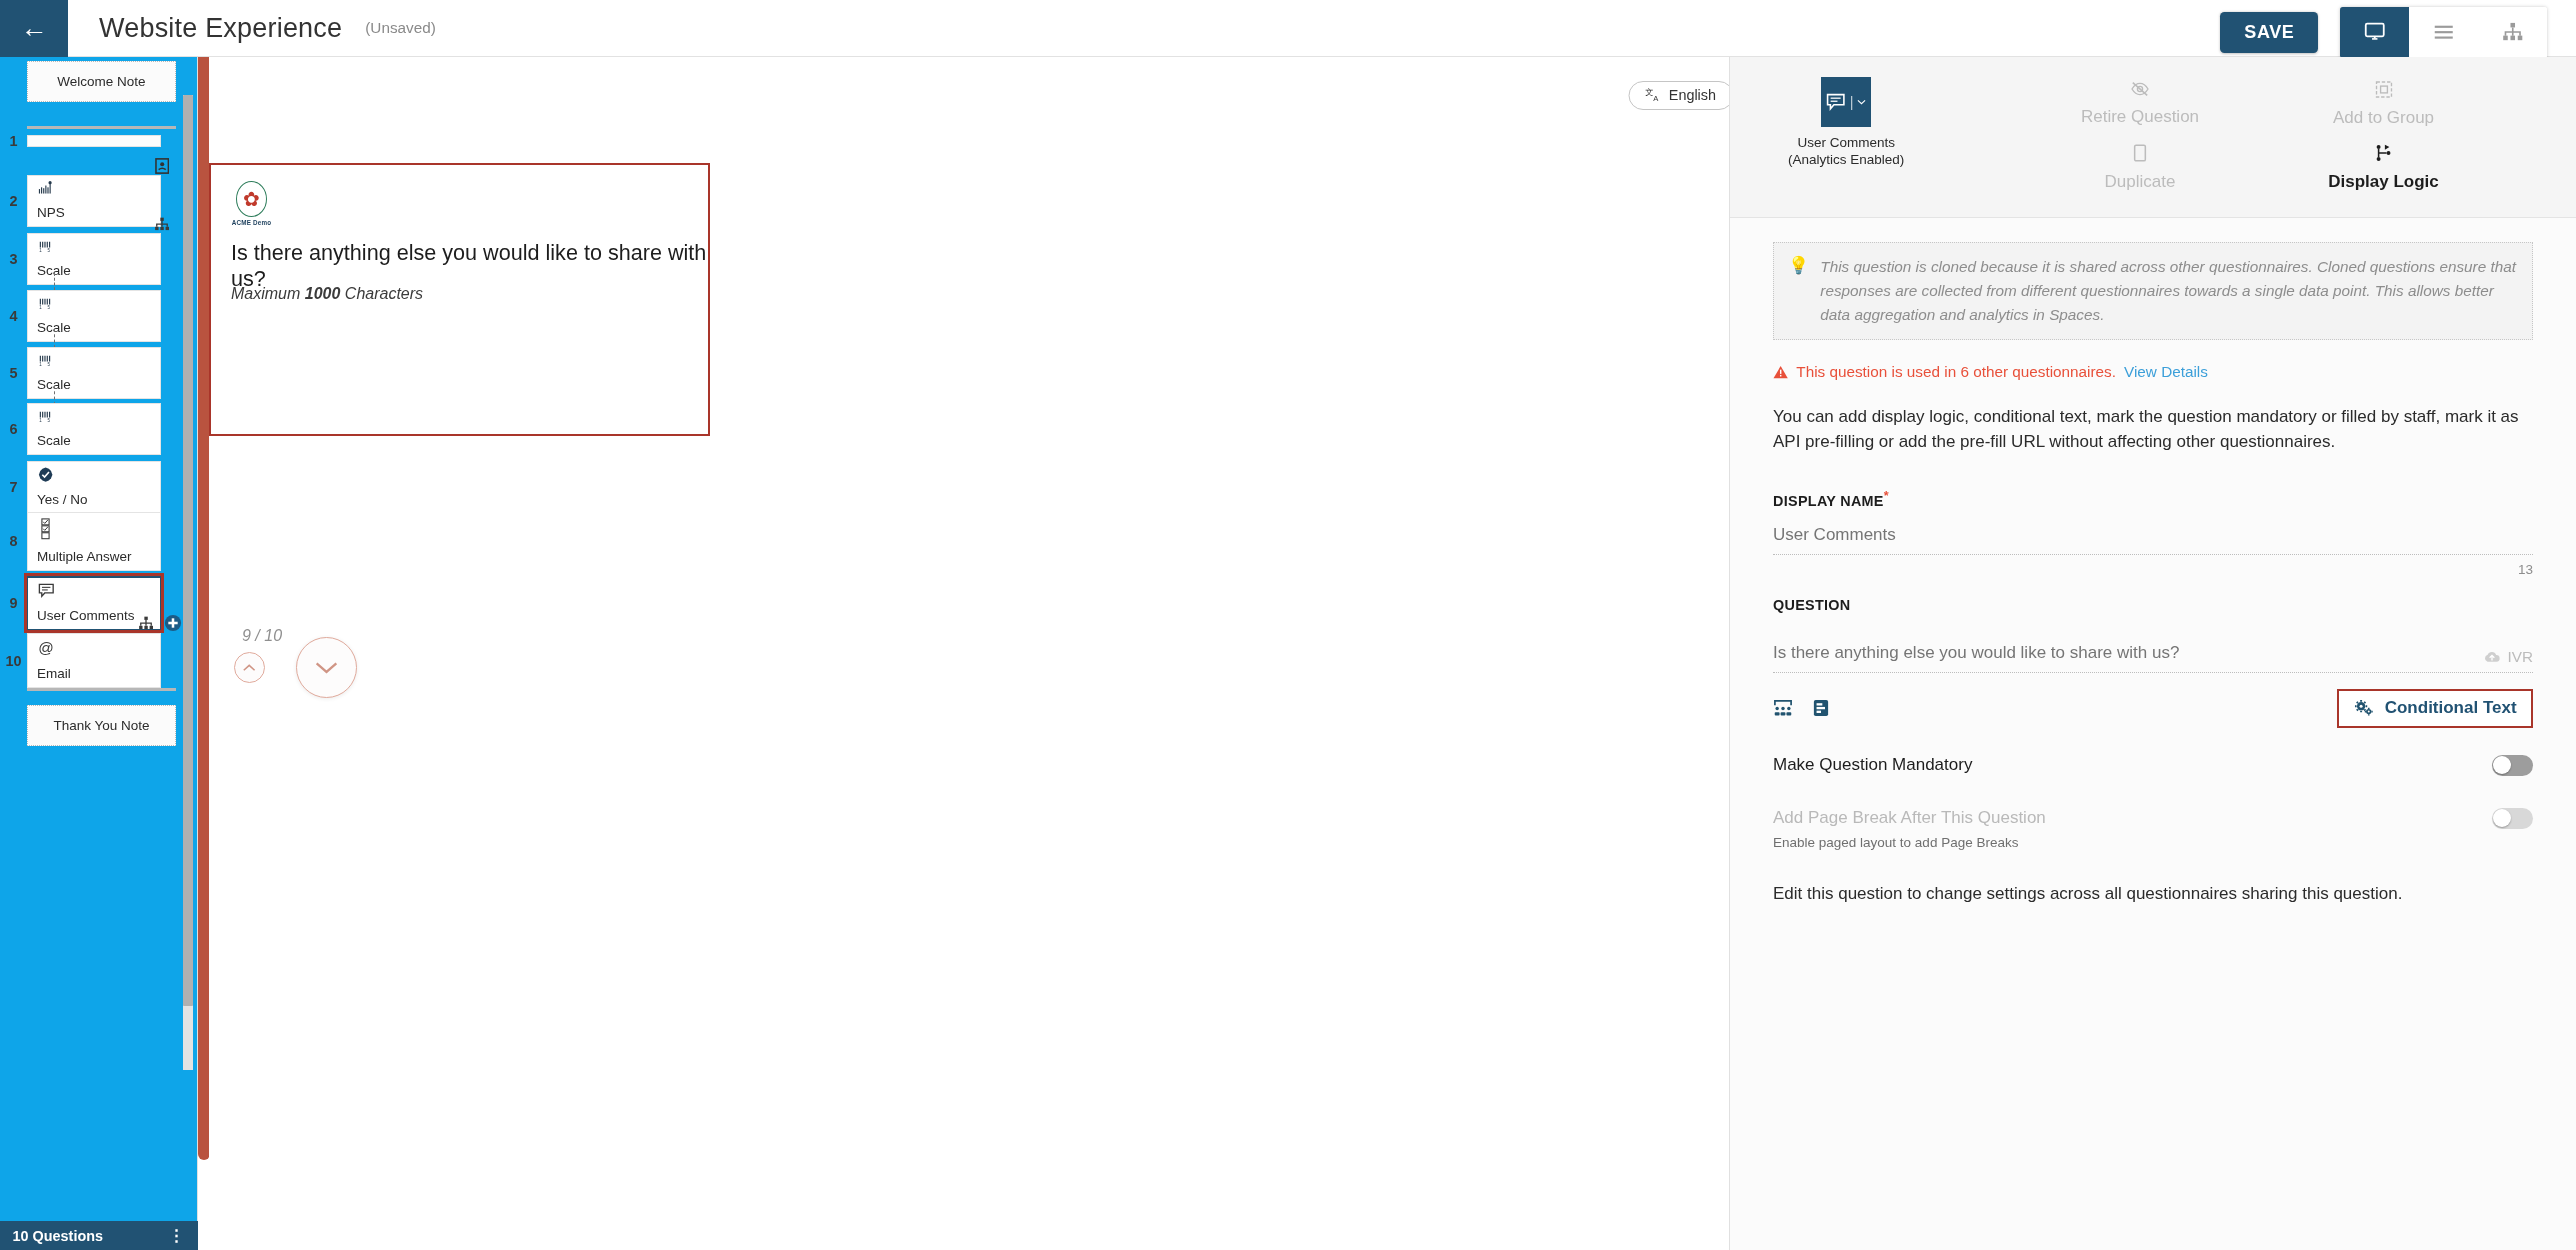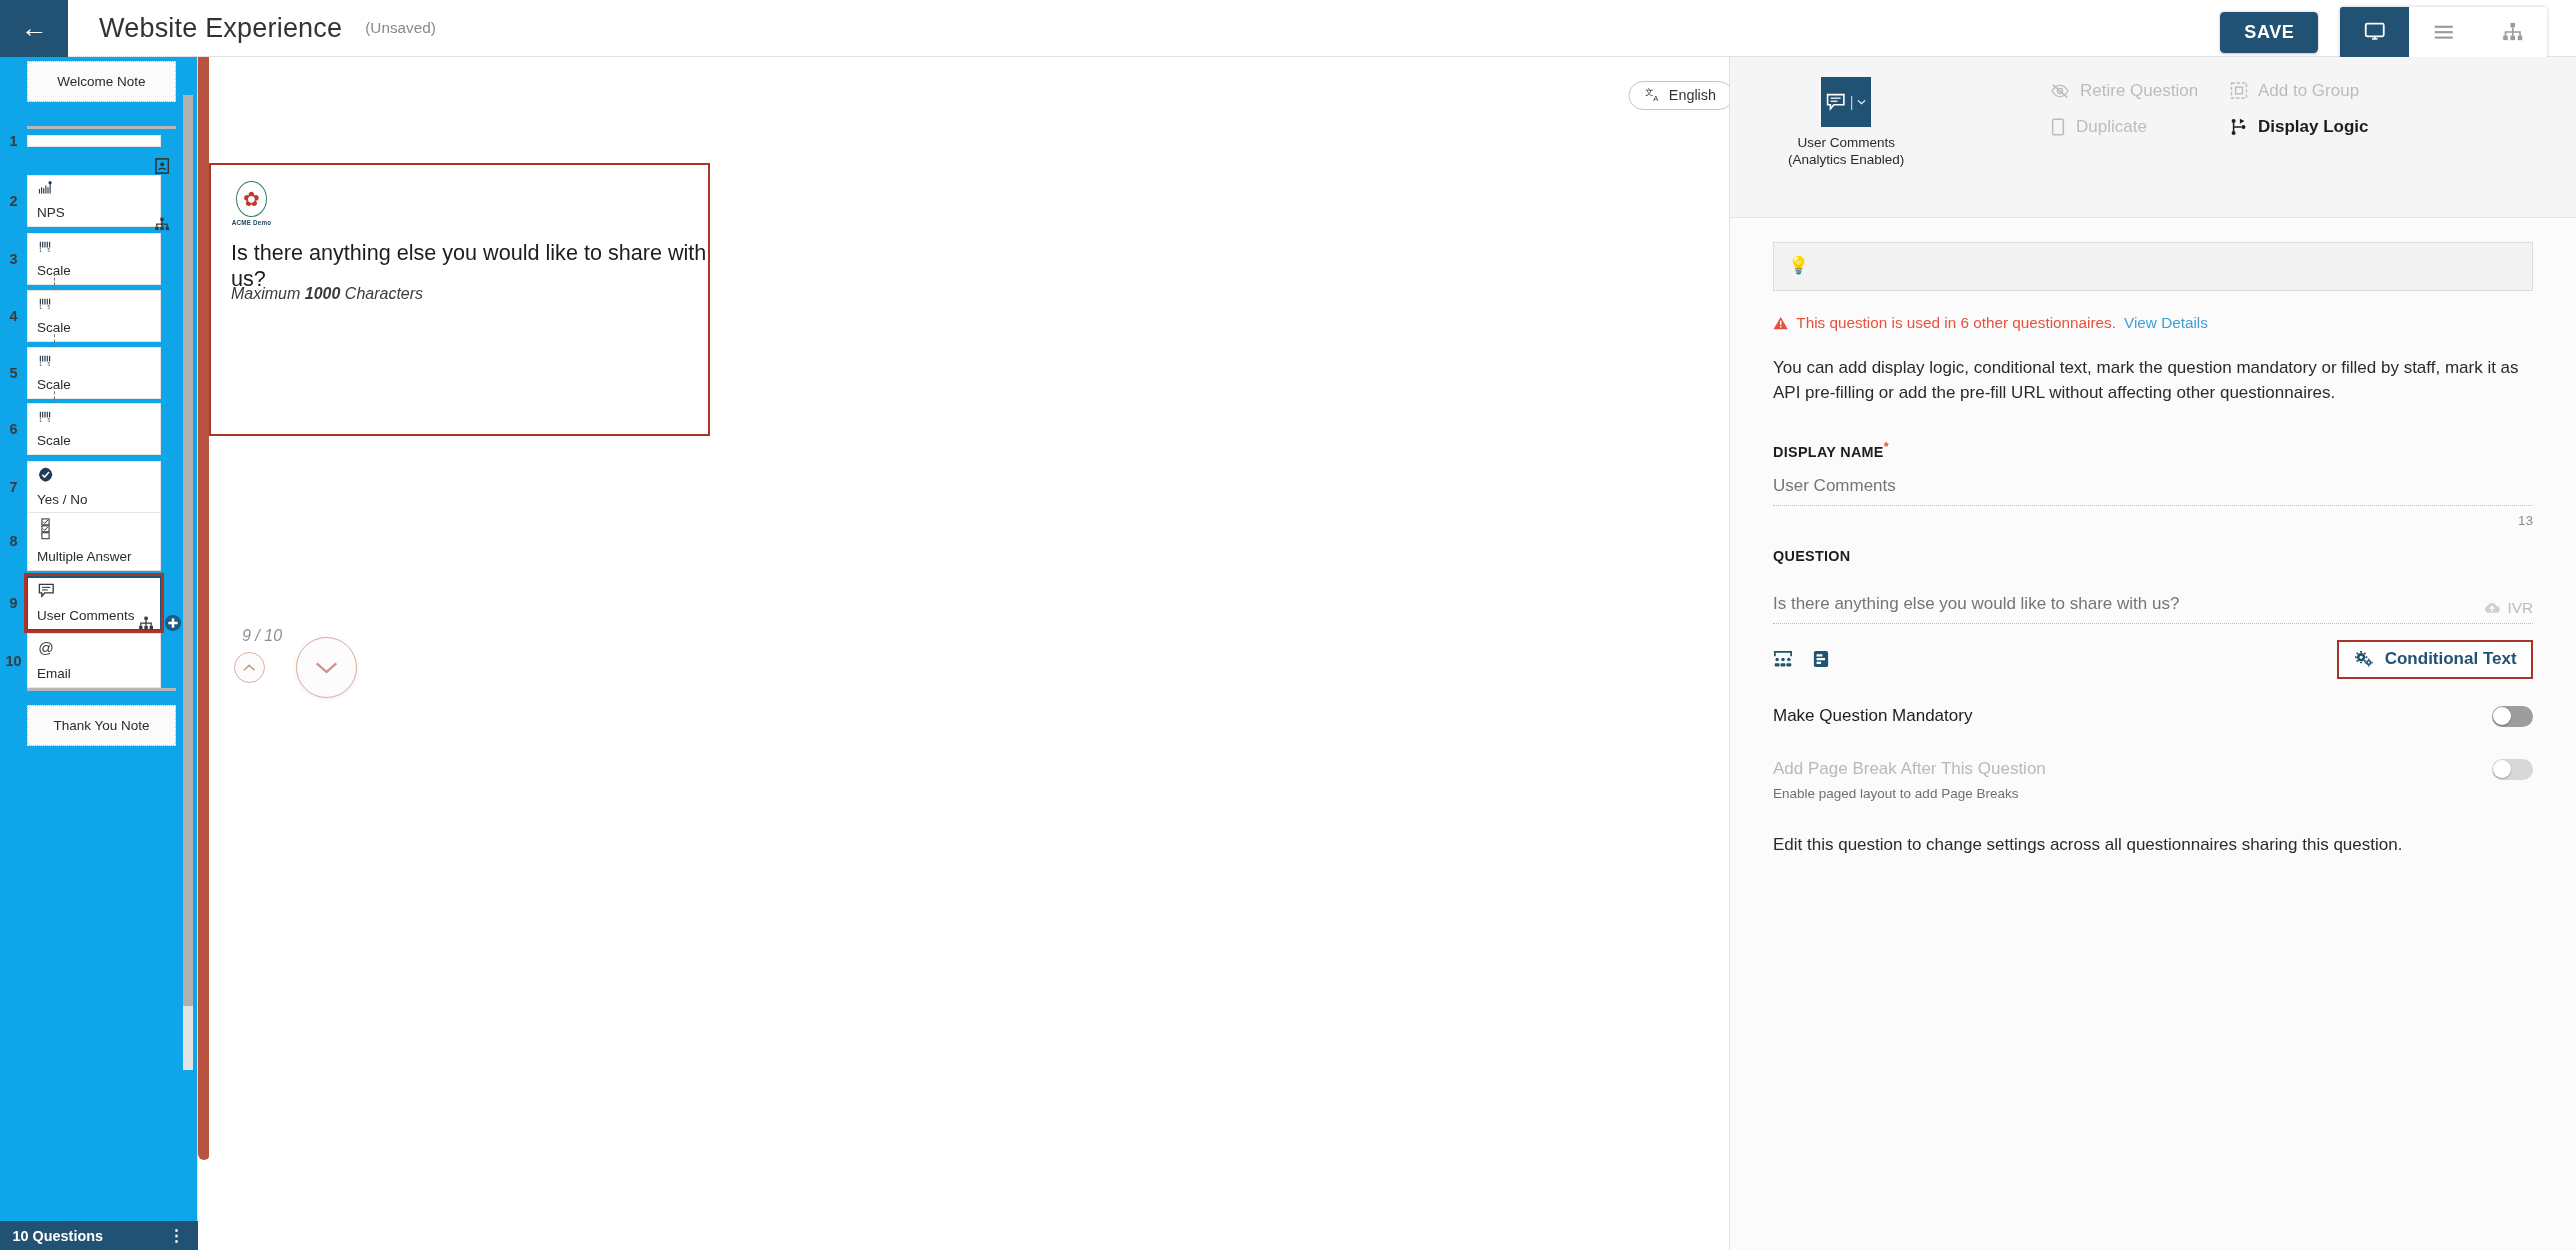--- a/index.html
+++ b/index.html
@@ -187,20 +187,21 @@
   }
   .qtype-name { font-size: 13.5px; color: #2b2b2b; margin-top: 8px; line-height: 1.25;}
   .qtype-sub { font-size: 13.5px; color: #2b2b2b; line-height: 1.25; }
   .action-grid {
     position: absolute; left: 320px; top: 23.5px; width: 487px;
     display: grid; grid-template-columns: 180px 1fr; gap: 16px 0;
   }
   .action-item {
     display: flex; align-items: center; gap: 10px; font-size: 17px;
     cursor: pointer;
+    flex-direction: column;
   }
   .action-item.disabled { color: #bcbcbc; cursor: default; }
   .action-item.enabled { color: #1d1d1d; font-weight: bold; }
 
   .tabs {
     display: flex; height: 54px; background: #fbfbfb;
     border-bottom: 0.9px solid #dcdcdc;
   }
   .tab {
     flex: 0 0 auto; padding: 0 40px; display: flex; align-items: center;
@@ -600,20 +601,21 @@
           <span>Display Logic</span>
         </div>
       </div>
     </div>
 
 
     <div class="rp-body">
 
       <div class="tip-box">
         <span class="tip-icon">💡</span>
+        <span class="tip-text">This question is cloned because it is shared across other questionnaires. Cloned questions ensure that responses are collected from different questionnaires towards a single data point. This allows better data aggregation and analytics in Spaces.</span>
       </div>
 
       <div class="warn-row">
         <svg width="15.3" height="14.4" viewBox="0 0 18 16">
           <path d="M9 0.8 L17.4 15.2 H0.6 Z" fill="#e8503a"></path>
           <rect x="8.2" y="5" width="1.7" height="5" fill="#fff"></rect>
           <rect x="8.2" y="11.2" width="1.7" height="1.8" fill="#fff"></rect>
         </svg>
         <span>This question is used in 6 other questionnaires.</span>
         <span class="warn-link">View Details</span>

